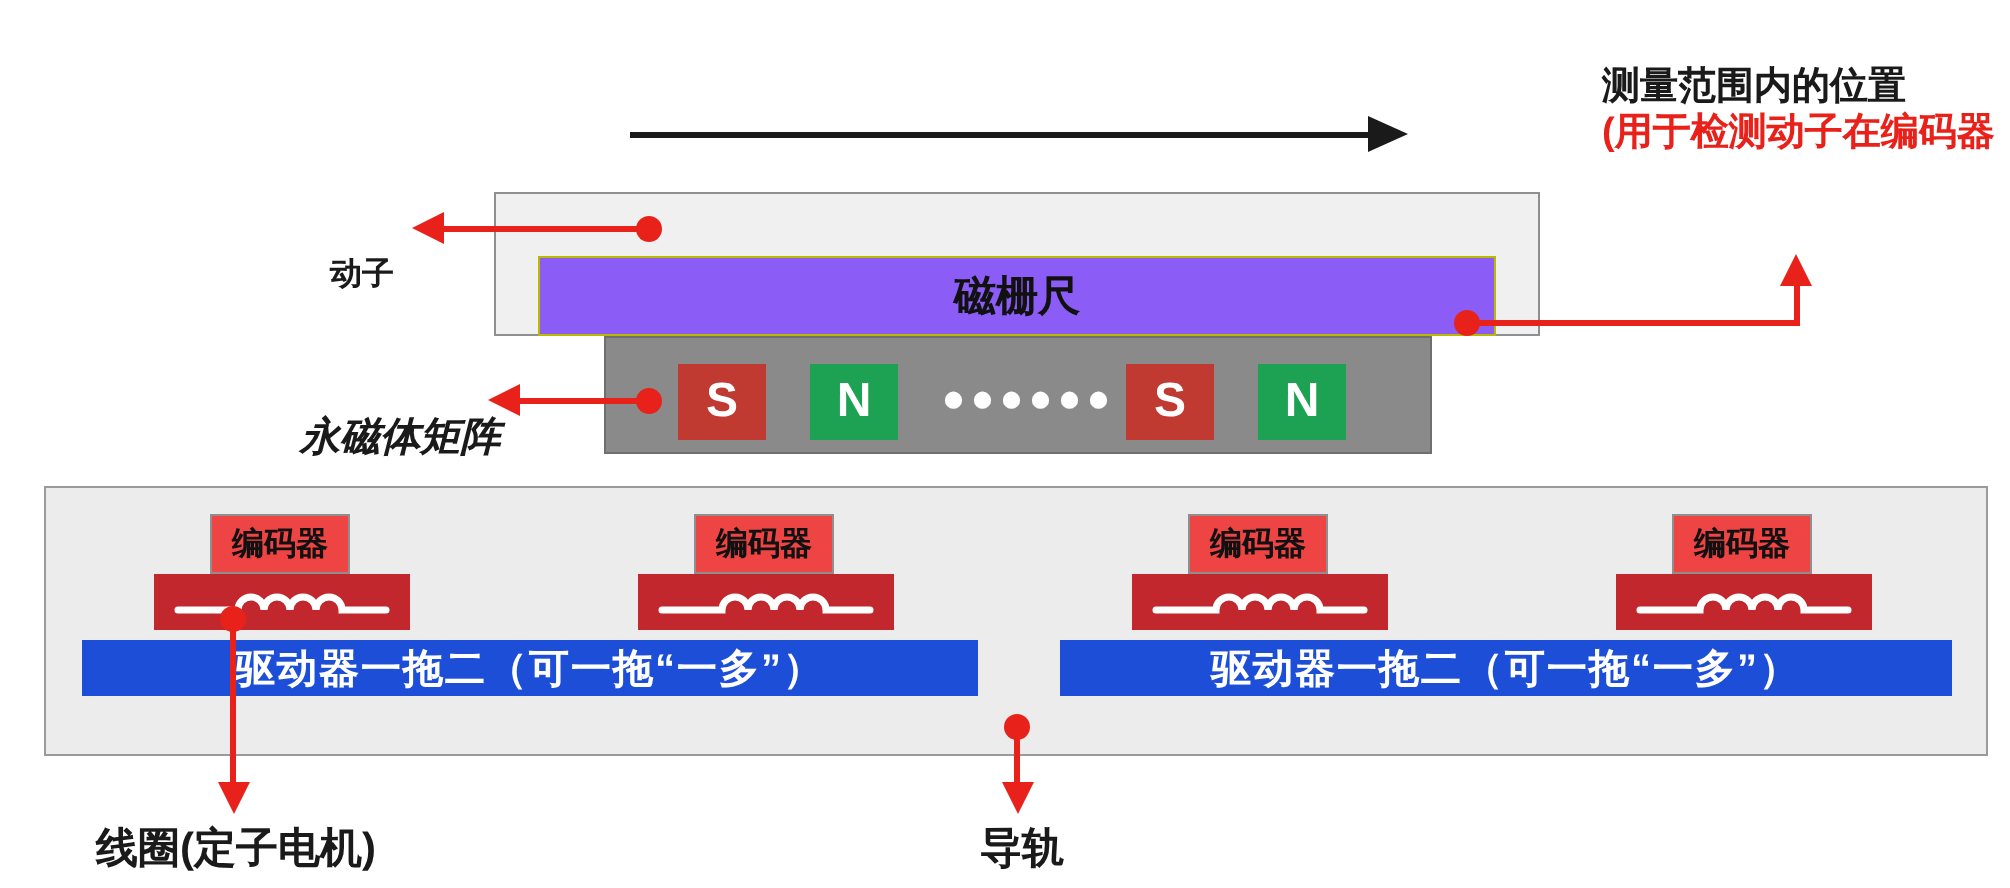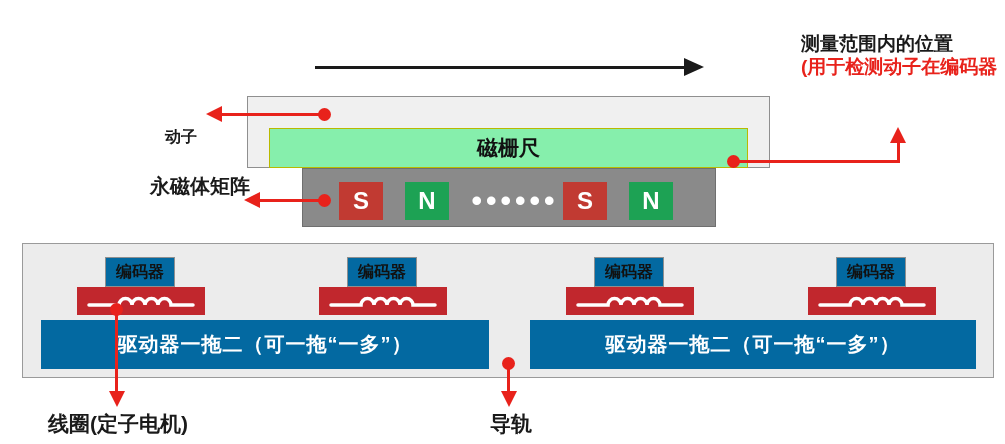--- a/index.html
+++ b/index.html
@@ -12,45 +12,45 @@
   .flow-line{left:315px;top:66px;width:372px;height:3px;background:#1a1a1a;}
   .flow-head{left:684px;top:58px;width:0;height:0;border-left:20px solid #1a1a1a;
              border-top:9px solid transparent;border-bottom:9px solid transparent;}
 
   
   .annot{left:801px;top:33px;width:204px;font-size:19px;font-weight:bold;line-height:22.5px;color:#1a1a1a;}
   .annot .red{color:#e8221b;}
 
   
   .mover-box{left:247px;top:96px;width:523px;height:72px;background:#f0f0f0;border:1px solid #8f8f8f;box-sizing:border-box;}
-  .scale-bar{left:269px;top:128px;width:479px;height:40px;background:#86efac;border:1px solid #b9b900;box-sizing:border-box;
+  .scale-bar{left:269px;top:128px;width:479px;height:40px;background:#8b5cf6;border:1px solid #b9b900;box-sizing:border-box;
              display:flex;align-items:center;justify-content:center;font-size:21px;font-weight:bold;color:#111;}
   .magnet-bar{left:302px;top:168px;width:414px;height:59px;background:#8a8a8a;border:1px solid #6f6f6f;box-sizing:border-box;}
   .magnet{top:182px;width:44px;height:38px;display:flex;align-items:center;justify-content:center;
           color:#fff;font-weight:bold;font-size:24px;}
   .magnet.s{background:#c13a32;}
   .magnet.n{background:#1da254;}
   .m1{left:339px;}.m2{left:405px;}.m3{left:563px;}.m4{left:629px;}
   .dots{left:466px;top:182px;width:94px;height:38px;display:flex;align-items:center;justify-content:center;
         color:#fff;font-size:30px;font-weight:bold;letter-spacing:4px;text-indent:4px;}
 
   
   .lbl{color:#1a1a1a;font-weight:bold;white-space:nowrap;}
   .mover-label{left:165px;top:99px;font-size:16px;margin-top:28px;}
   .mover-sublabel{left:52px;top:116px;font-size:19px;}
-  .magnet-label{left:150px;top:173px;font-size:20px;}
+  .magnet-label{left:150px;top:205px;font-size:20px;font-style:italic;}
   .coil-label{left:48px;top:410px;font-size:21px;text-align:right;}
   .rail-label{left:490px;top:410px;font-size:21px;}
 
   
   .rail-box{left:22px;top:243px;width:972px;height:135px;background:#ececec;border:1px solid #9a9a9a;box-sizing:border-box;}
-  .driver{top:320px;height:49px;background:#0369a1;display:flex;align-items:center;justify-content:center;
+  .driver{top:320px;height:28px;background:#1d4ed8;display:flex;align-items:center;justify-content:center;
           color:#fff;font-size:20px;font-weight:bold;letter-spacing:1px;}
   .d1{left:41px;width:448px;}.d2{left:530px;width:446px;}
-  .encoder{top:257px;width:70px;height:30px;background:#0369a1;border:1px solid #8f8f8f;box-sizing:border-box;
+  .encoder{top:257px;width:70px;height:30px;background:#ef4444;border:1px solid #8f8f8f;box-sizing:border-box;
            display:flex;align-items:center;justify-content:center;font-size:16px;font-weight:bold;color:#111;}
   .e1{left:105px;}.e2{left:347px;}.e3{left:594px;}.e4{left:836px;}
   .coil{top:287px;width:128px;height:28px;background:#c1272d;}
   .c1{left:77px;}.c2{left:319px;}.c3{left:566px;}.c4{left:808px;}
   .coil svg{display:block;width:128px;height:28px;}
 
   
   .rline{background:#e8221b;}
   .rdot{width:13px;height:13px;border-radius:50%;background:#e8221b;}
   .head-left{width:0;height:0;border-right:16px solid #e8221b;border-top:8px solid transparent;border-bottom:8px solid transparent;}

